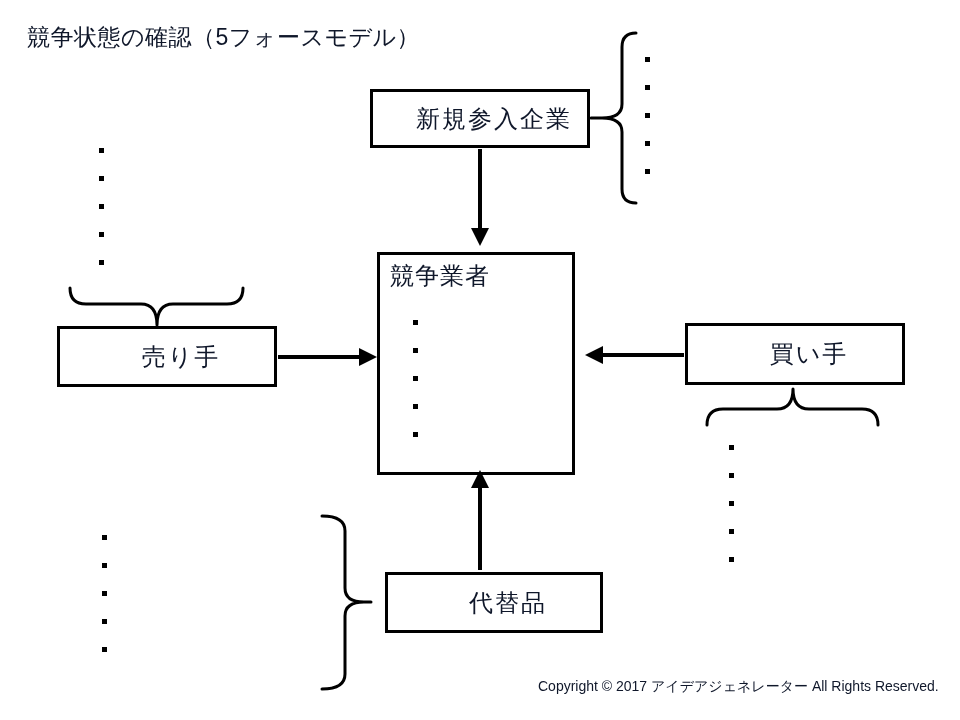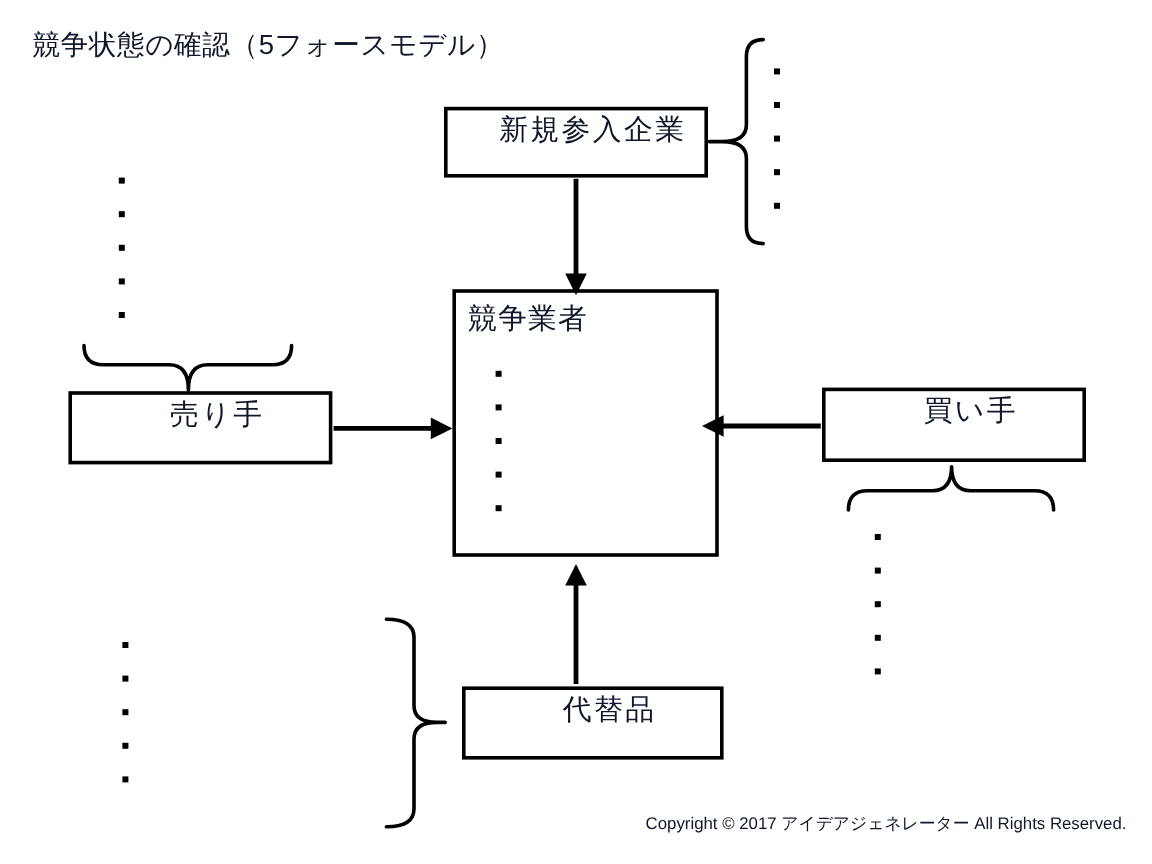--- a/index.html
+++ b/index.html
@@ -23,32 +23,33 @@
     font-size: 23px;
     letter-spacing: 0.5px;
     white-space: nowrap;
   }
   .dbox {
     position: absolute;
     box-sizing: border-box;
     border: 3px solid #000000;
     background: #ffffff;
     display: flex;
+    align-items: center;
     justify-content: center;
     font-size: 24px;
     letter-spacing: 2px;
     white-space: nowrap;
     padding-left: 28px;
   }
   .dbox.top-box    { left: 370px; top:  89px; width: 220px; height: 59px; }
   .dbox.left-box   { left:  57px; top: 326px; width: 220px; height: 61px; }
   .dbox.right-box  { left: 685px; top: 323px; width: 220px; height: 62px; }
   .dbox.bottom-box { left: 370px; top: 572px; width: 218px; height: 61px; margin-left: 15px; }
   .dbox.center-box {
-    left: 377px; top: 241px; width: 222px; height: 223px;
+    left: 377px; top: 252px; width: 198px; height: 223px;
     display: block;
   }
   .center-label {
     position: absolute;
     left: 10px;
     top: 5px;
     font-size: 24px;
     letter-spacing: 1px;
     white-space: nowrap;
   }

